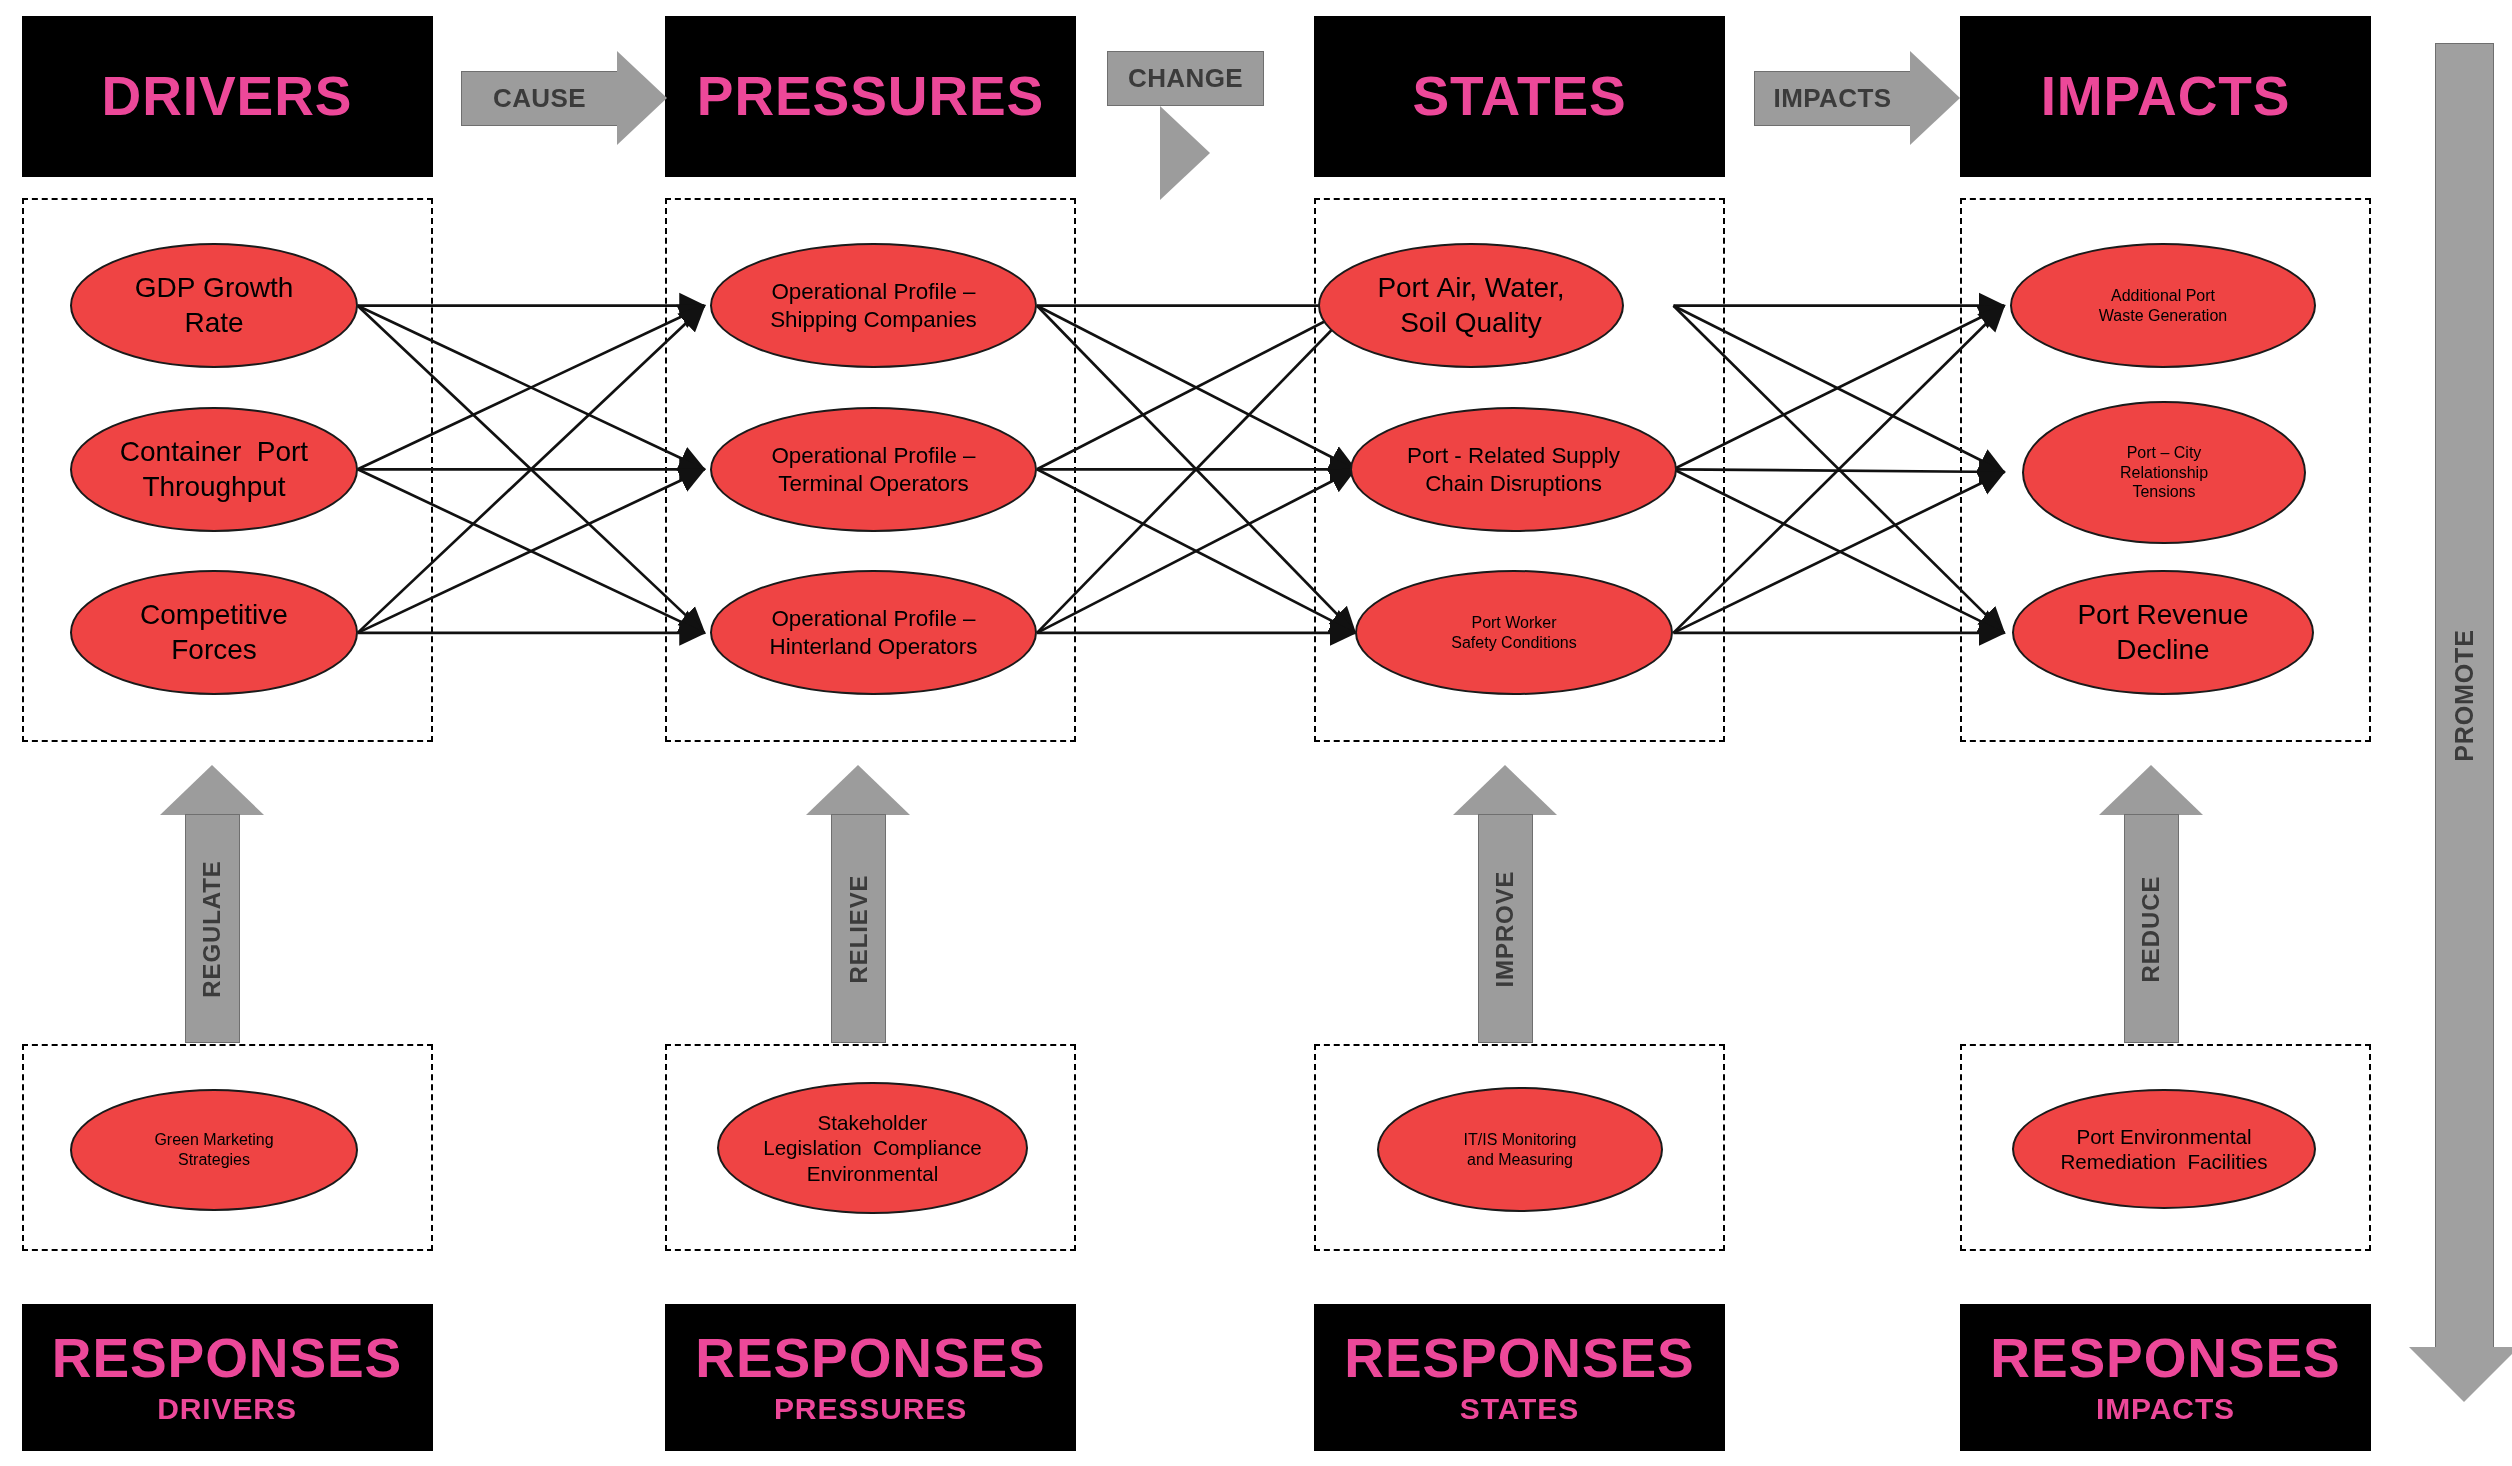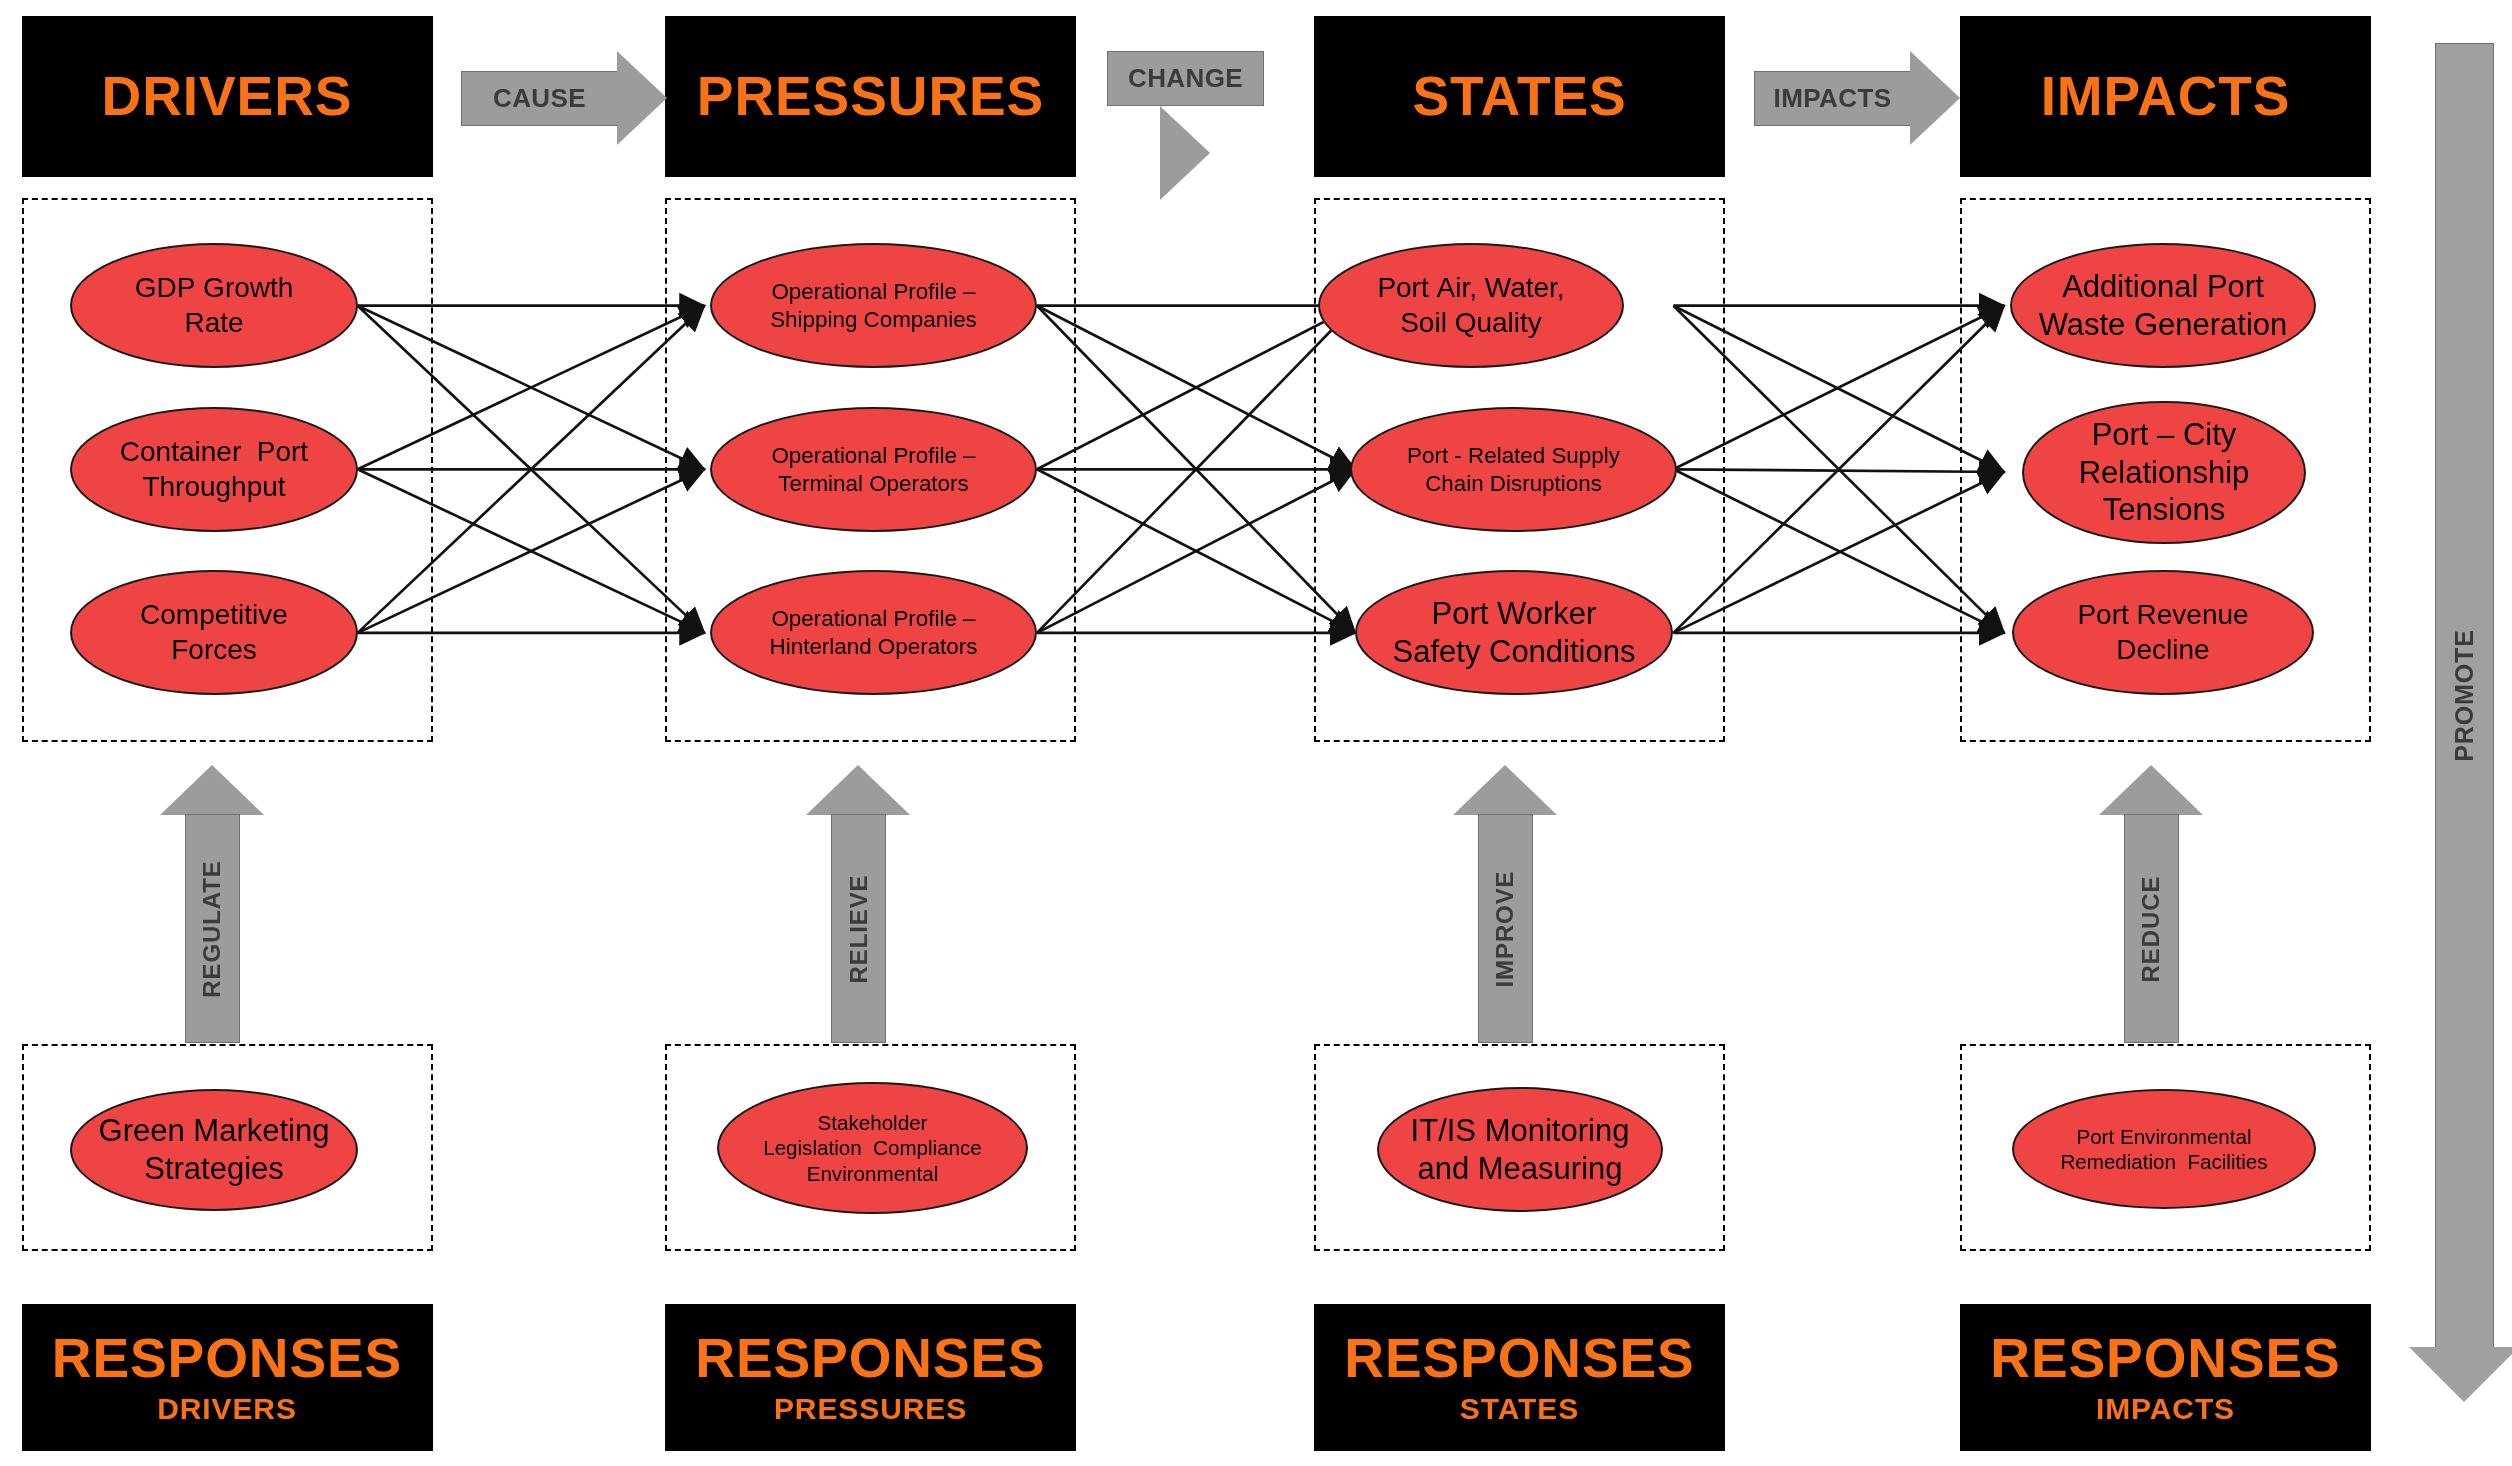--- a/index.html
+++ b/index.html
@@ -14,21 +14,21 @@
     width:2512px;
     height:1466px;
     background:#ffffff;
     overflow:hidden;
   }
 
   
   .blackbar{
     position:absolute;
     background:#000000;
-    color:#f97316;
+    color:#ec4899;
     display:flex;
     flex-direction:column;
     align-items:center;
     justify-content:center;
     box-sizing:border-box;
   }
   .blackbar .big{
     font-size:55px;
     font-weight:bold;
     letter-spacing:0.9px;
@@ -62,21 +62,21 @@
     justify-content:center;
     text-align:center;
     z-index:6;
   }
   .node span{
     display:block;
     padding:0 5.4px;
     line-height:1.22;
   }
   .node.n-big span{font-size:28px;}
-  .node.n-med span{font-size:31px;}
+  .node.n-med span{font-size:16px;}
   .node.n-sm  span{font-size:22.4px;}
   .node.n-xs  span{font-size:20.6px;}
 
   
   #links{
     position:absolute;
     left:0;top:0;
     width:2512px;height:1466px;
     z-index:3;
     pointer-events:none;

